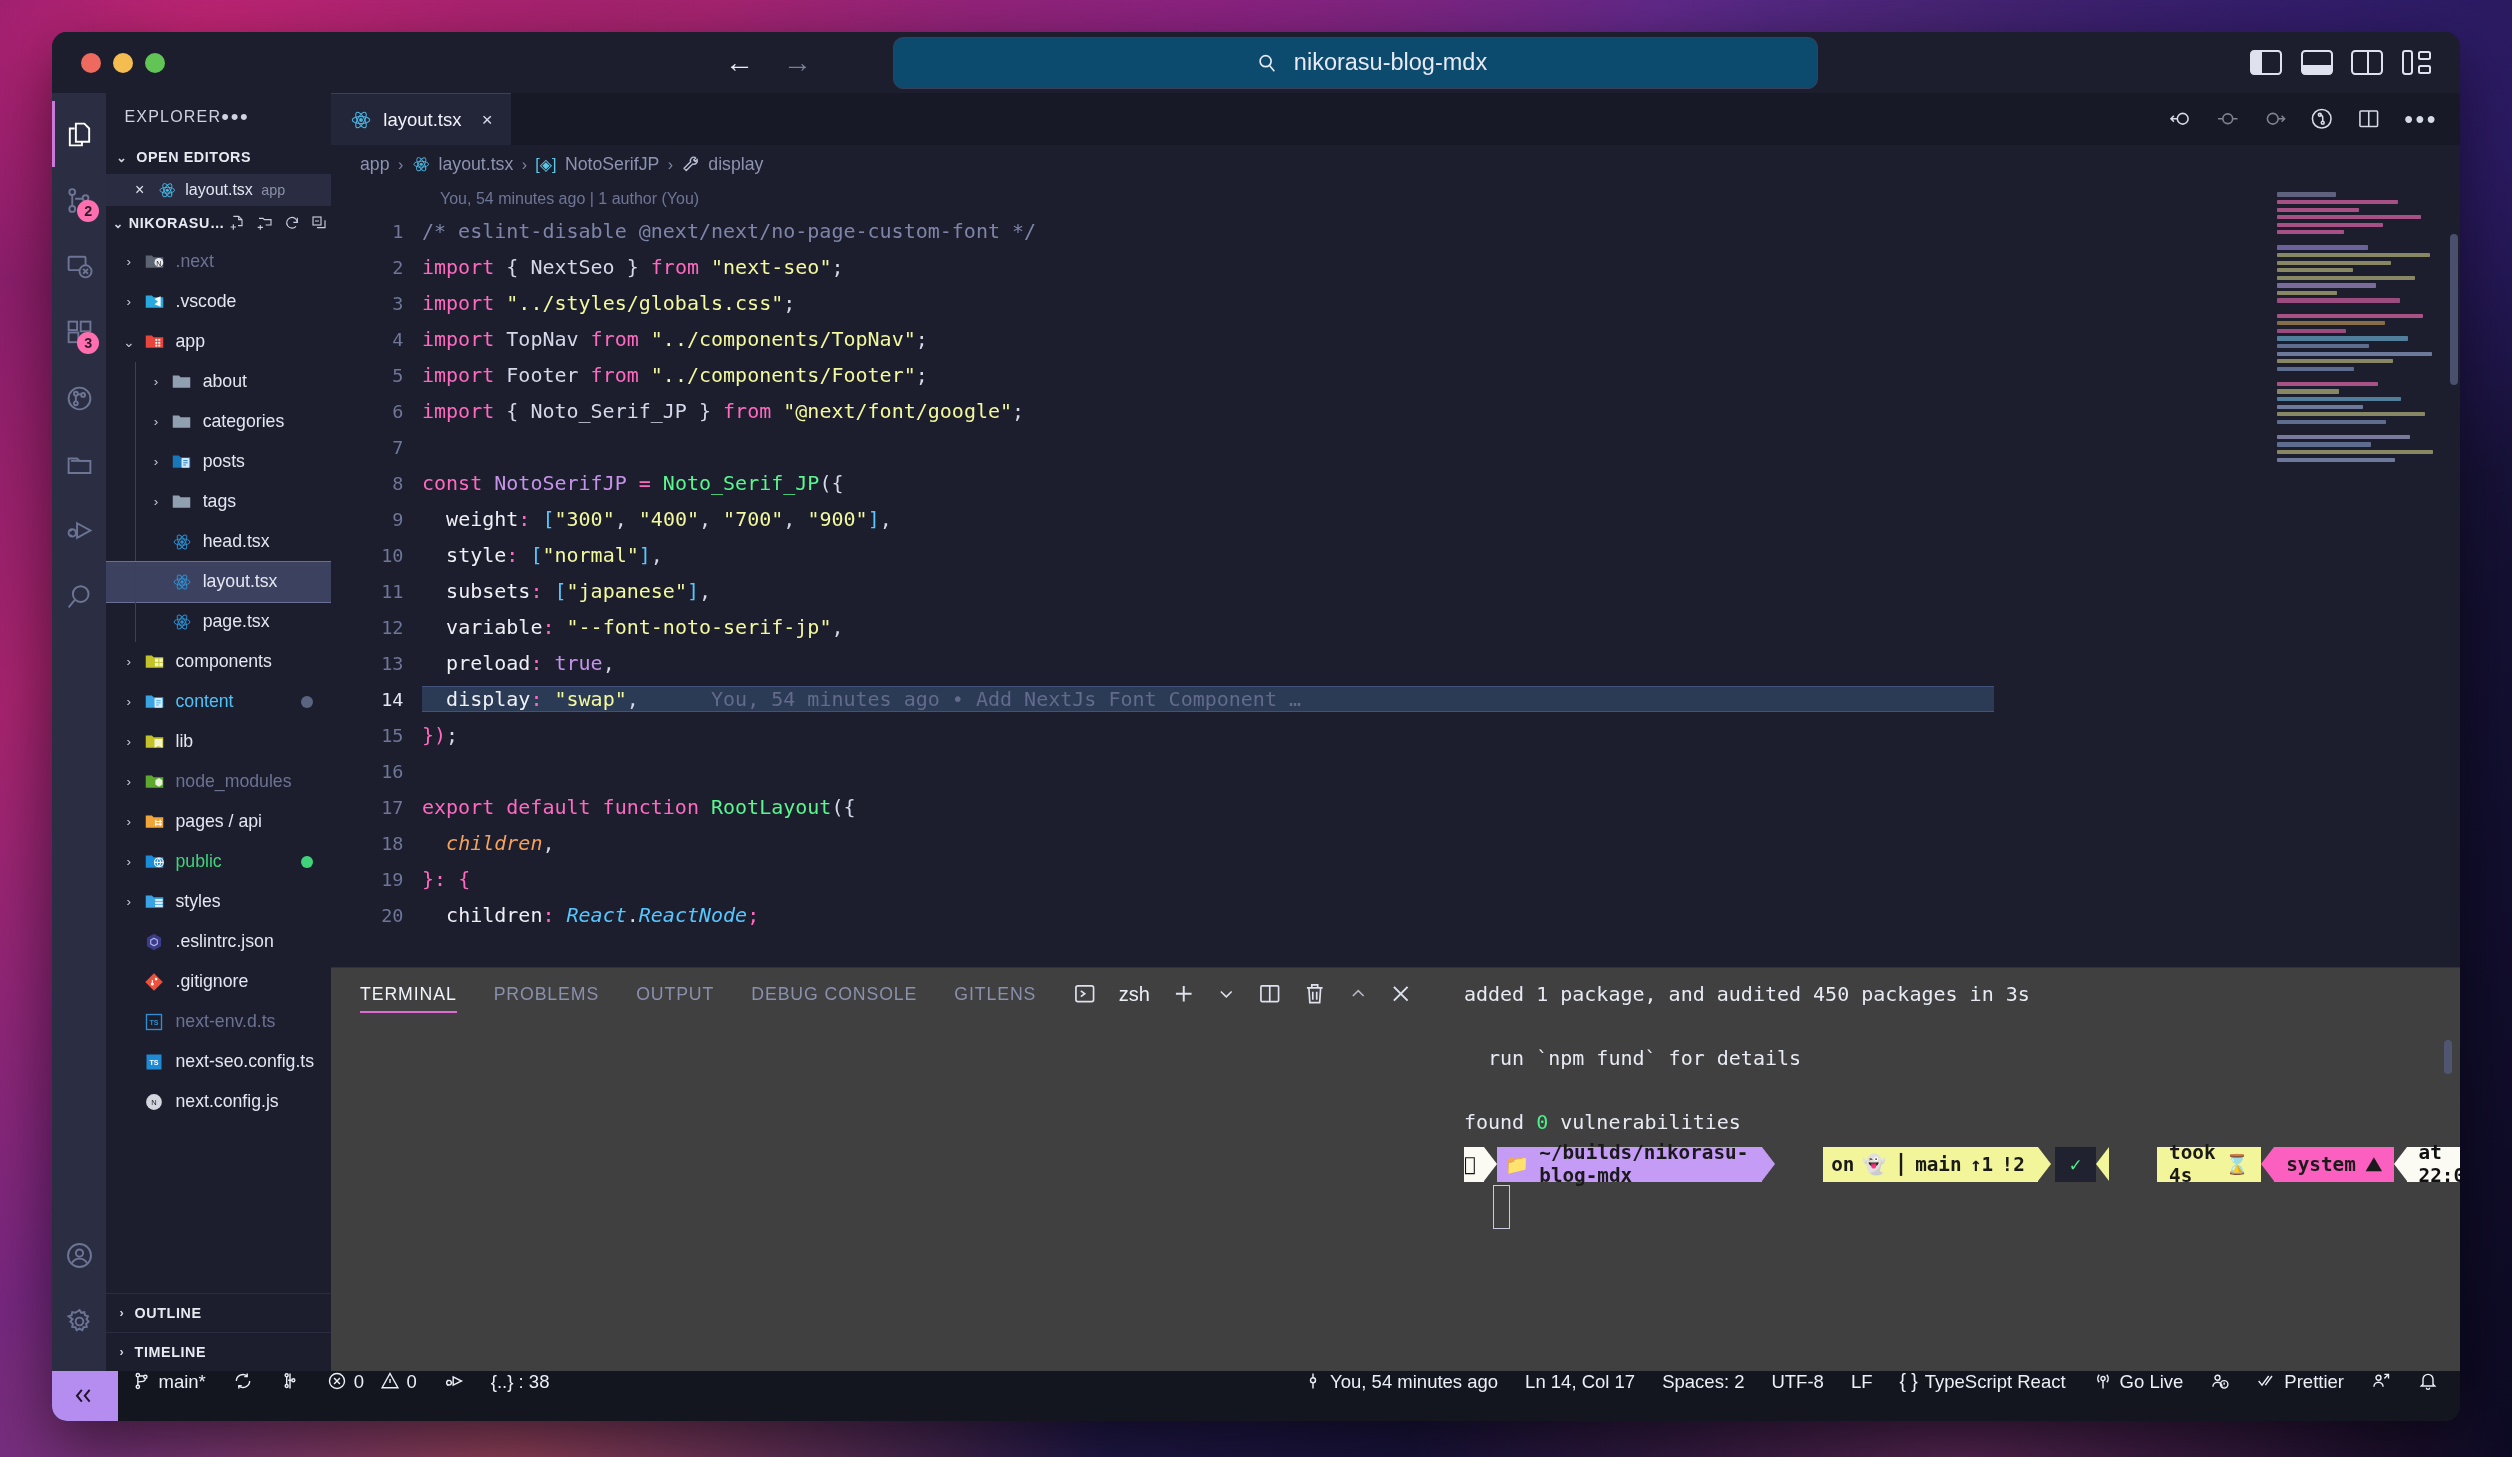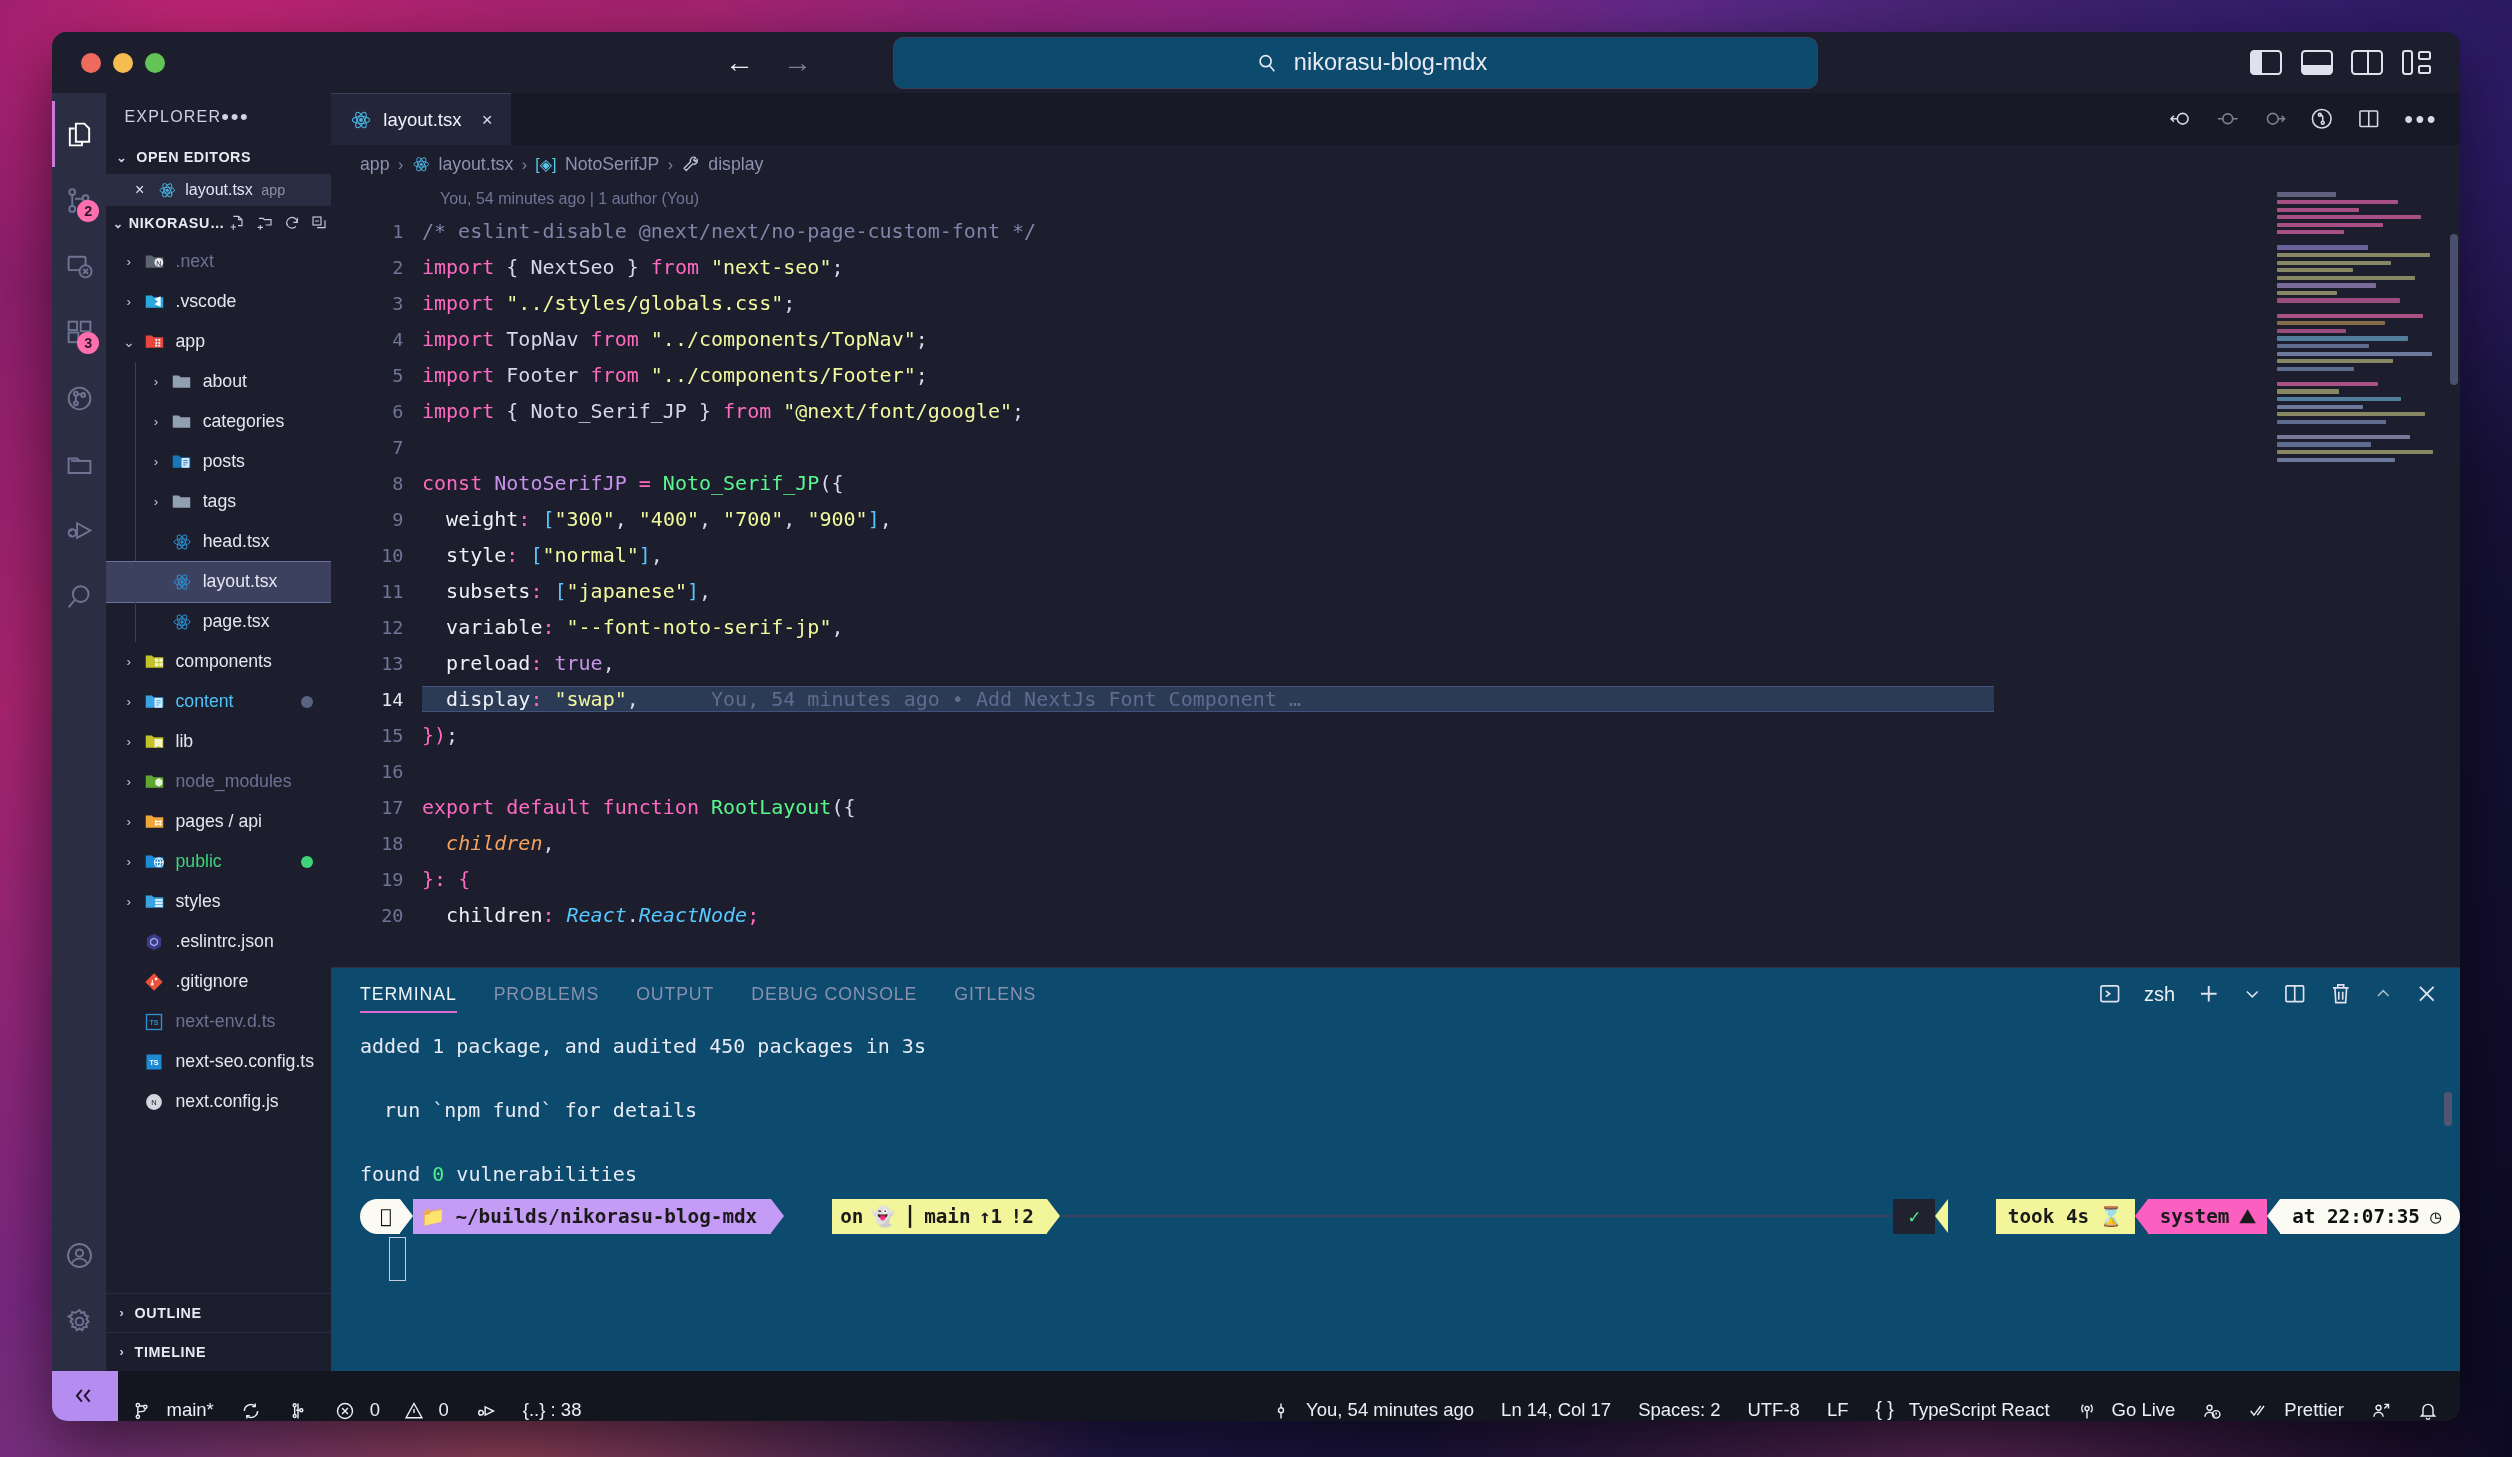--- a/index.html
+++ b/index.html
@@ -184,21 +184,21 @@
   .t-op{color:#ff6ac1;} .t-bool{color:#c792ea;}
 
   .minimap {
     position:absolute; right:15px; top:8.4px; width:168px; bottom:0;
     opacity:.85;
   }
   .mm-line { height:4.2px; margin-bottom:3.4px; border-radius:0.8px; }
   .ed-scroll { position:absolute; right:1.7px; top:50px; width:8.4px; height:151px; background:#4a4f6d; border-radius:4.2px; }
 
   
-  .panel { height:404px; background:#0c4a6e; border-top:0.8px solid #2d3145; display:flex; flex-direction:column; flex:0 0 404px; }
+  .panel { height:404px; background:#404040; border-top:0.8px solid #2d3145; display:flex; flex-direction:row; flex:0 0 404px; }
   .panel-head { height:52px; display:flex; align-items:center; padding-left:29px; }
   .ptab {
     font-size:17.7px; color:#8a90ae; letter-spacing:0.9px; margin-right:37px; position:relative; height:52px;
     display:flex; align-items:center;
   }
   .ptab.active { color:#f2f4fb; }
   .ptab.active::after { content:""; position:absolute; left:0; right:0; bottom:6.7px; height:2.5px; background:#e06ad4; }
   .panel-actions { margin-left:auto; display:flex; align-items:center; gap:22px; padding-right:22px; color:#dfe2ee; }
   .panel-actions svg { width:23.5px; height:23.5px; }
   .zsh-label { font-size:20px; color:#eef0f8; font-family:"Liberation Sans",sans-serif; }
@@ -226,21 +226,21 @@
 
   
   .statusbar {
     height:50px; background:#14161f; display:flex; align-items:center;
     color:#edeff7; font-size:18.5px; flex:0 0 50px;
   }
   .sb-remote {
     width:66px; height:50px; background:#b58cf0; color:#21122f;
     display:flex; align-items:center; justify-content:center; font-size:22px;
   }
-  .sb-item { display:flex; align-items:flex-end; gap:15px; padding:0 13.5px; height:50px; white-space:nowrap; }
+  .sb-item { display:flex; align-items:flex-start; gap:7px; padding:0 13.5px; height:50px; white-space:nowrap; }
   .sb-right { margin-left:auto; display:flex; align-items:center; }
   .sb-item svg { width:20px; height:20px; }
 </style>
 </head>
 <body>
 
 <div class="wallpaper-glow"></div>
 
 <div id="vscode-window">
 

